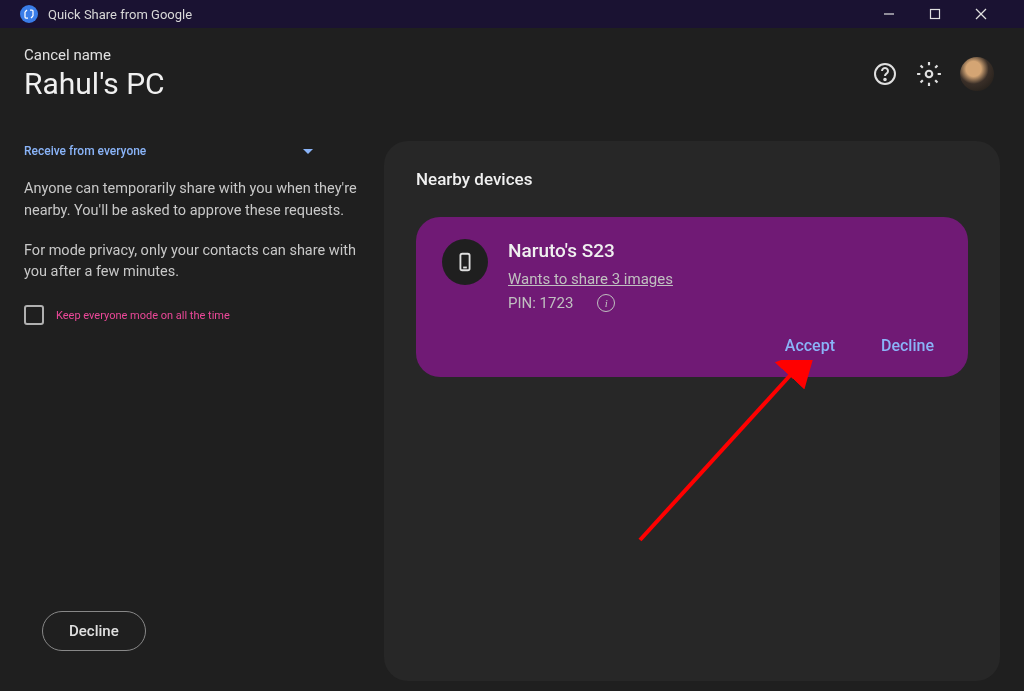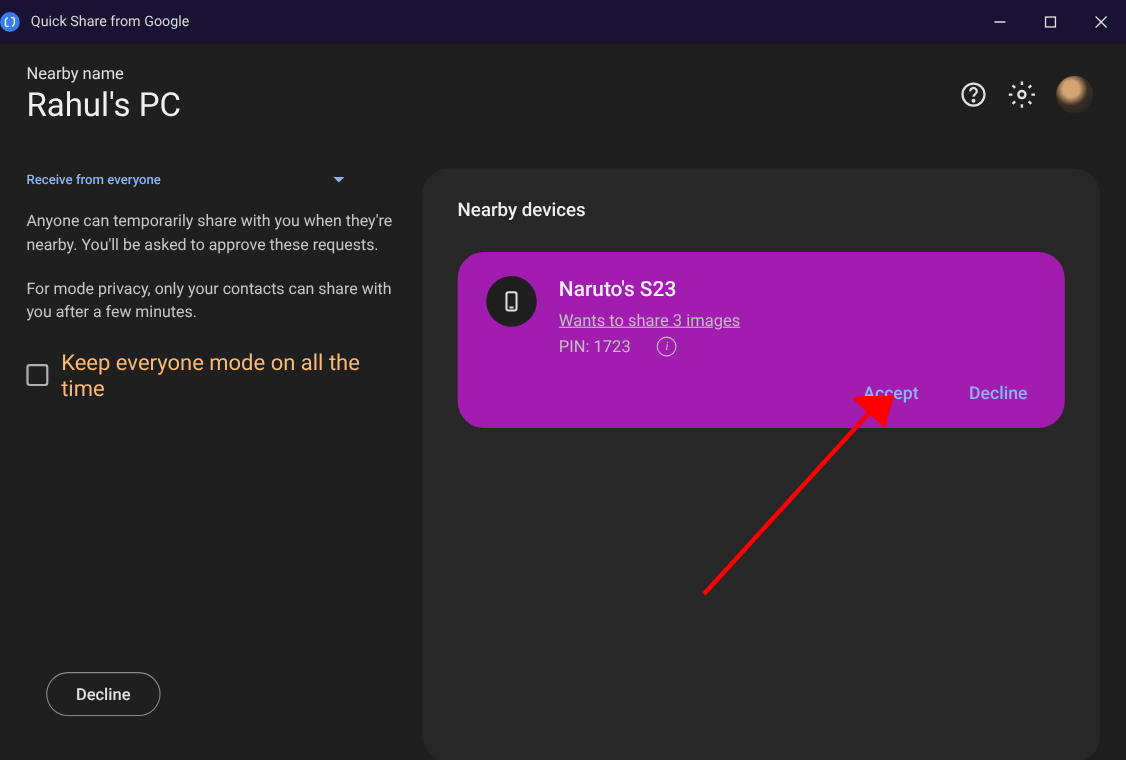--- a/index.html
+++ b/index.html
@@ -9,25 +9,25 @@
       font-family: 'Segoe UI', Roboto, Arial, sans-serif;
     }
     body {
       background: #1f1f1f;
       width: 1024px;
       height: 691px;
       overflow: hidden;
       position: relative;
     }
     .titlebar {
-      height: 40px;
+      height: 28px;
       background: #1a1232;
       display: flex;
       align-items: center;
-      padding: 0 0;
+      padding: 0 20px;
       color: #e0e0e0;
     }
     .titlebar-icon {
       width: 18px;
       height: 18px;
       border-radius: 50%;
       background: #3a7de8;
       margin-right: 10px;
       display: flex;
       align-items: center;
@@ -136,38 +136,38 @@
       margin-top: 22px;
       cursor: pointer;
     }
     .checkbox {
       width: 20px;
       height: 20px;
       border: 2px solid #b0b0b0;
       border-radius: 3px;
     }
     .checkbox-label {
-      color: #fdba74;
-      font-size: 20px;
+      color: #ec4899;
+      font-size: 11px;
     }
     .content {
       flex: 1;
       background: #272727;
       border-radius: 24px;
       padding: 28px 32px;
       min-height: 540px;
     }
     .content-title {
       color: #f0f0f0;
       font-size: 17px;
       font-weight: 500;
       margin-bottom: 28px;
     }
     .device-card {
-      background: #a21caf;
+      background: #701a75;
       border-radius: 24px;
       padding: 22px 26px 18px 26px;
     }
     .device-row {
       display: flex;
       gap: 20px;
       align-items: flex-start;
     }
     .device-icon {
       width: 46px;
@@ -274,21 +274,21 @@
       <svg viewBox="0 0 12 12">
           <line x1="1" y1="1" x2="11" y2="11" stroke="currentColor" stroke-width="1.2"></line>
           <line x1="11" y1="1" x2="1" y2="11" stroke="currentColor" stroke-width="1.2"></line>
         </svg>
     </div>
   </div>
 </div>
 
 <div class="header">
   <div class="header-left">
-    <div class="device-label">Nearby name</div>
+    <div class="device-label">Cancel name</div>
     <div class="device-name">Rahul's PC</div>
   </div>
   <div class="header-icons">
     <div class="icon-btn">
       <svg viewBox="0 0 24 24" width="24" height="24" fill="none" stroke="currentColor" stroke-width="2">
         <circle cx="12" cy="12" r="10"></circle>
         <path d="M9 9a3 3 0 1 1 4.5 2.6C12.5 12.5 12 13 12 14"></path>
         <circle cx="12" cy="17.5" r="0.8" fill="currentColor"></circle>
       </svg>
     </div>

